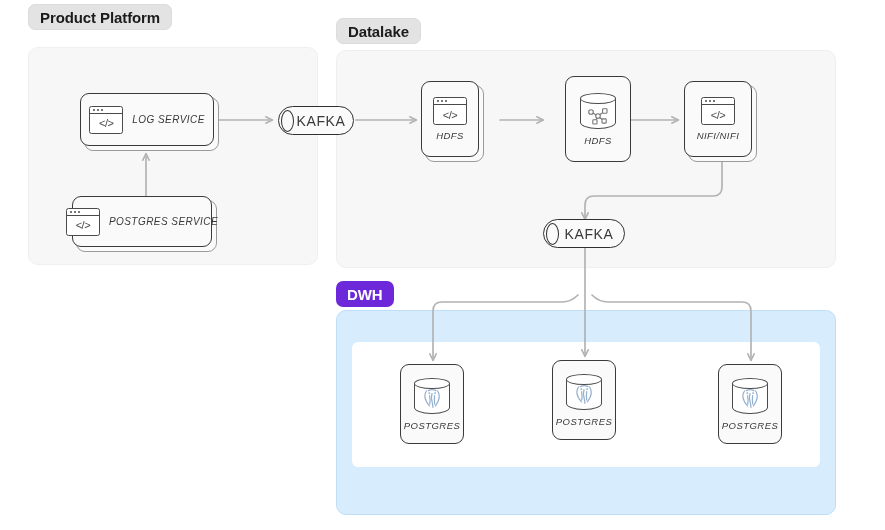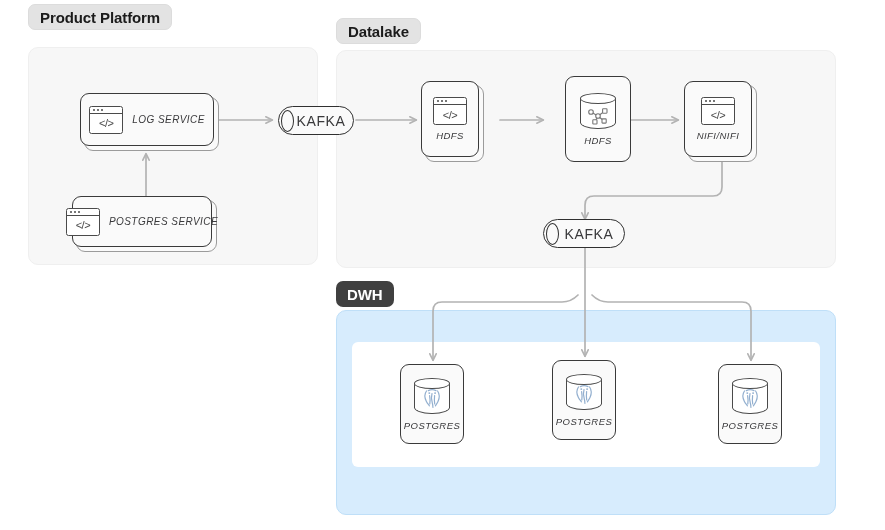--- a/index.html
+++ b/index.html
@@ -30,21 +30,21 @@
     letter-spacing: -0.1px;
     white-space: nowrap;
     z-index: 30;
   }
   .badge-grey {
     background: #e3e3e3;
     color: #1b1b1b;
     border: 1px solid #dcdcdc;
   }
   .badge-blue {
-    background: #404040;
+    background: #6d28d9;
     color: #ffffff;
     text-align: center;
   }
 
   
   .panel {
     position: absolute;
     border-radius: 10px;
     z-index: 1;
   }

